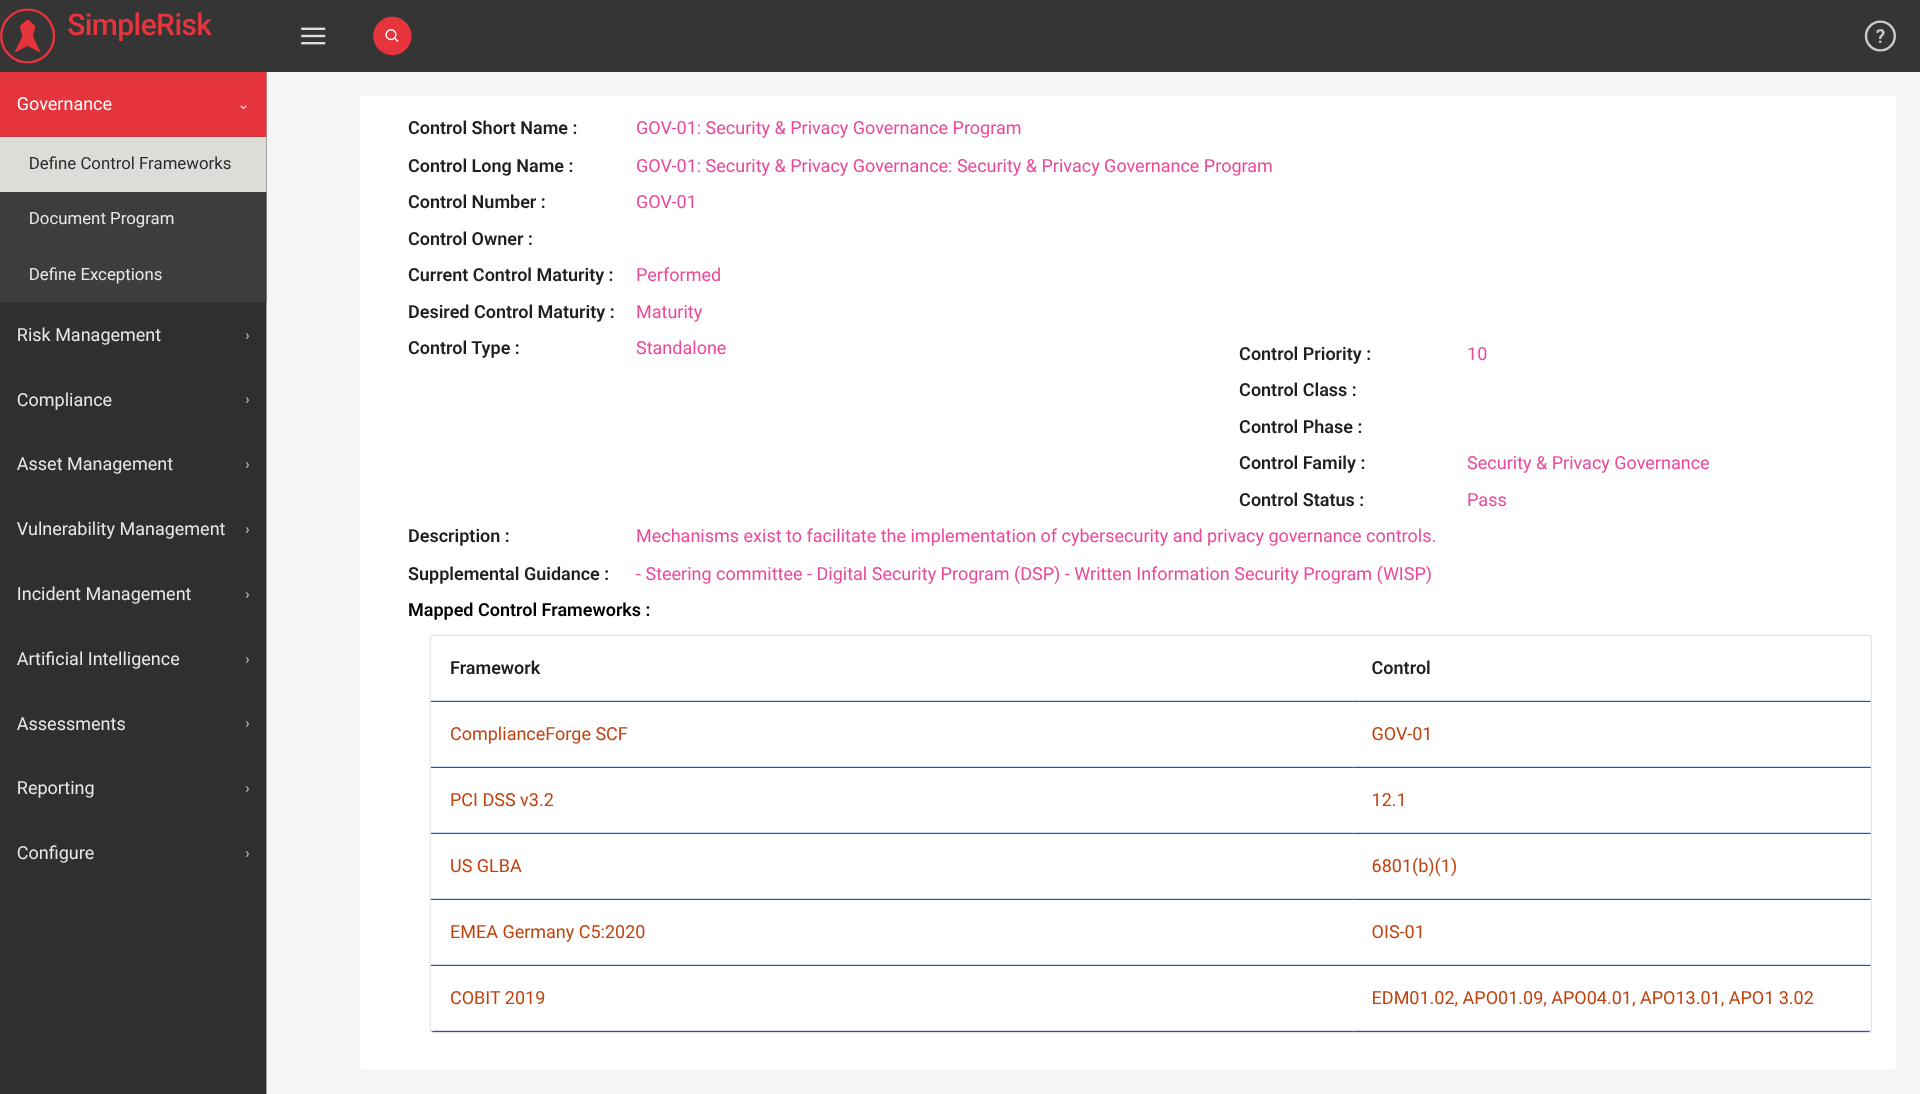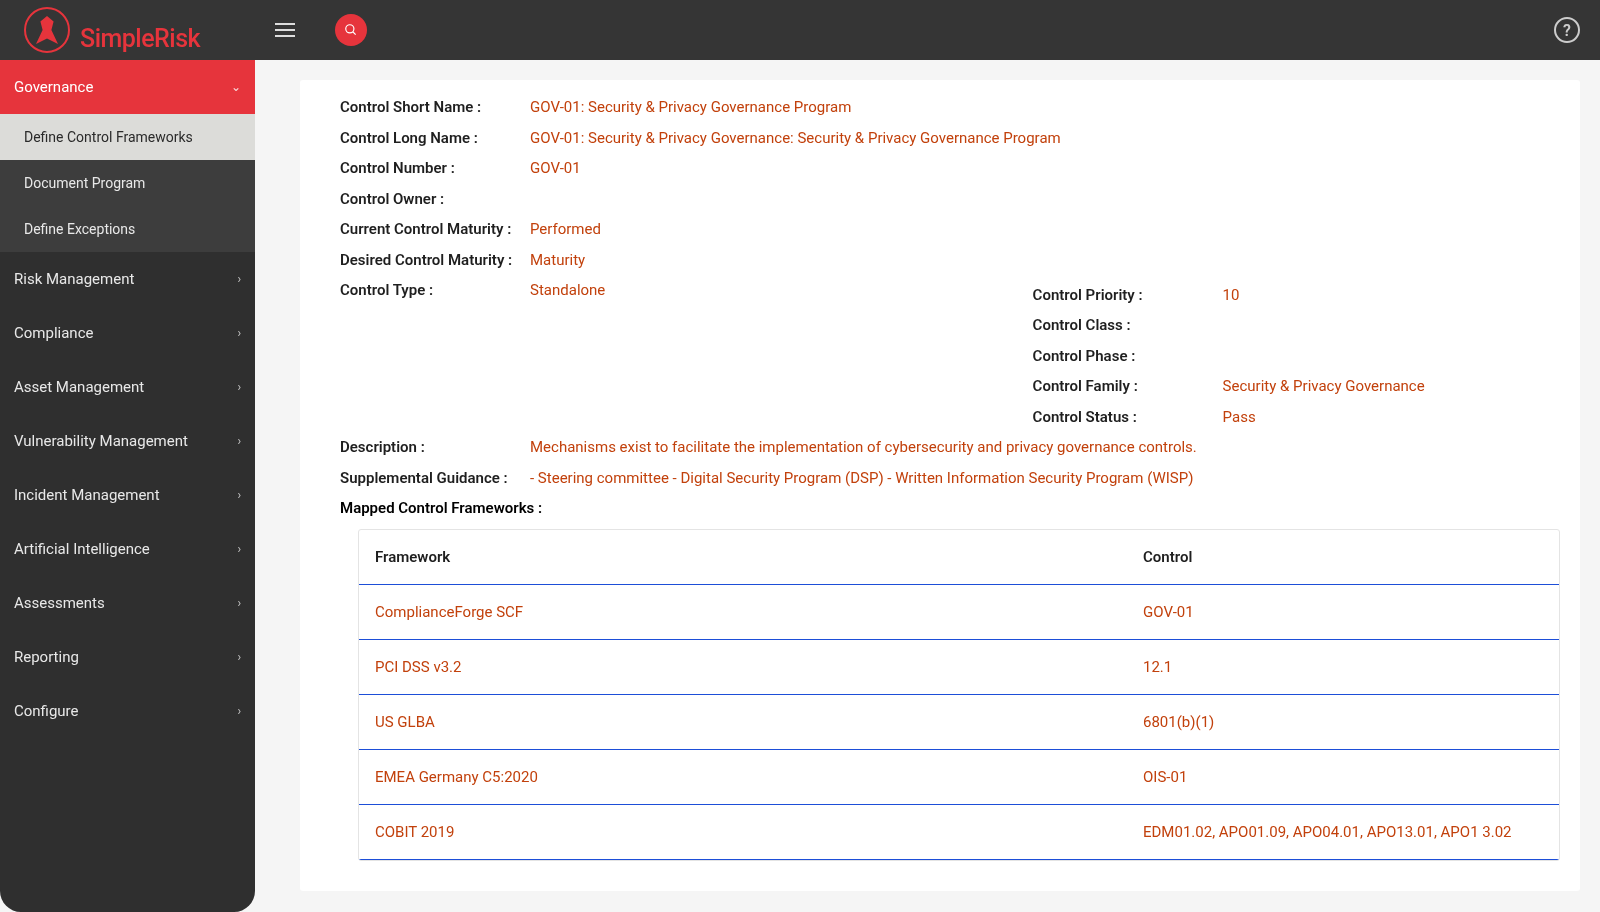--- a/index.html
+++ b/index.html
@@ -13,22 +13,22 @@
   .topbar {
     height: 60px;
     background: #353535;
     display: flex;
     align-items: center;
     padding: 0 20px 0 0;
     position: relative;
   }
   .logo-area {
     display: flex;
-    align-items: flex-end;
-    padding-left: 24px;
+    align-items: flex-start;
+    padding-left: 0;
   }
   .logo-circle {
     width: 46px; height: 46px;
     border-radius: 50%;
     border: 2px solid #e6343c;
     display: flex;
     align-items: center; justify-content: center;
     margin-right: 10px;
   }
   .logo-glyph {
@@ -73,25 +73,24 @@
     display: flex;
     align-items: center; justify-content: center;
     color: #ccc;
     font-size: 16px;
     font-weight: 600;
     cursor: pointer;
   }
   .sidebar {
     position: absolute;
     top: 60px; left: 0;
-    width: 255px;
+    width: 222px;
     height: 852px;
     background: #2f2f2f;
     color: #e8e8e8;
-    border-radius: 21px;
   }
   .nav-item {
     height: 54px;
     display: flex;
     align-items: center;
     padding: 0 14px;
     font-size: 15px;
     cursor: pointer;
     position: relative;
   }
@@ -142,21 +141,21 @@
     line-height: 1.5;
   }
   .field-label {
     font-weight: 600;
     color: #1f1f1f;
     width: 190px;
     flex-shrink: 0;
     font-size: 15px;
   }
   .field-value {
-    color: #c2410c;
+    color: #ec4899;
     font-size: 15px;
   }
   .section-label {
     font-weight: 600;
     margin-top: 10px;
     font-size: 15px;
   }
   .table-wrap {
     margin-top: 12px;
     margin-left: 18px;

